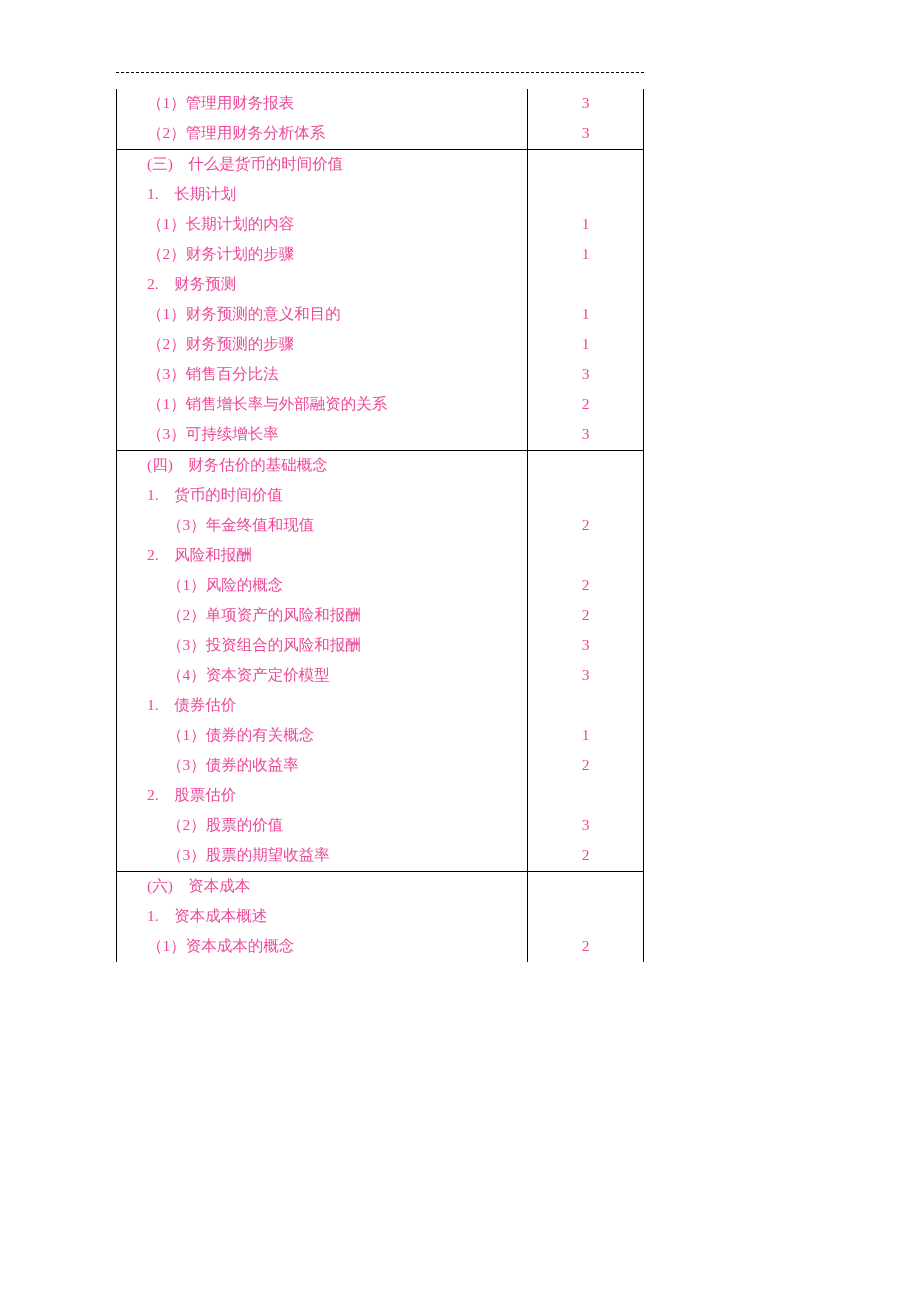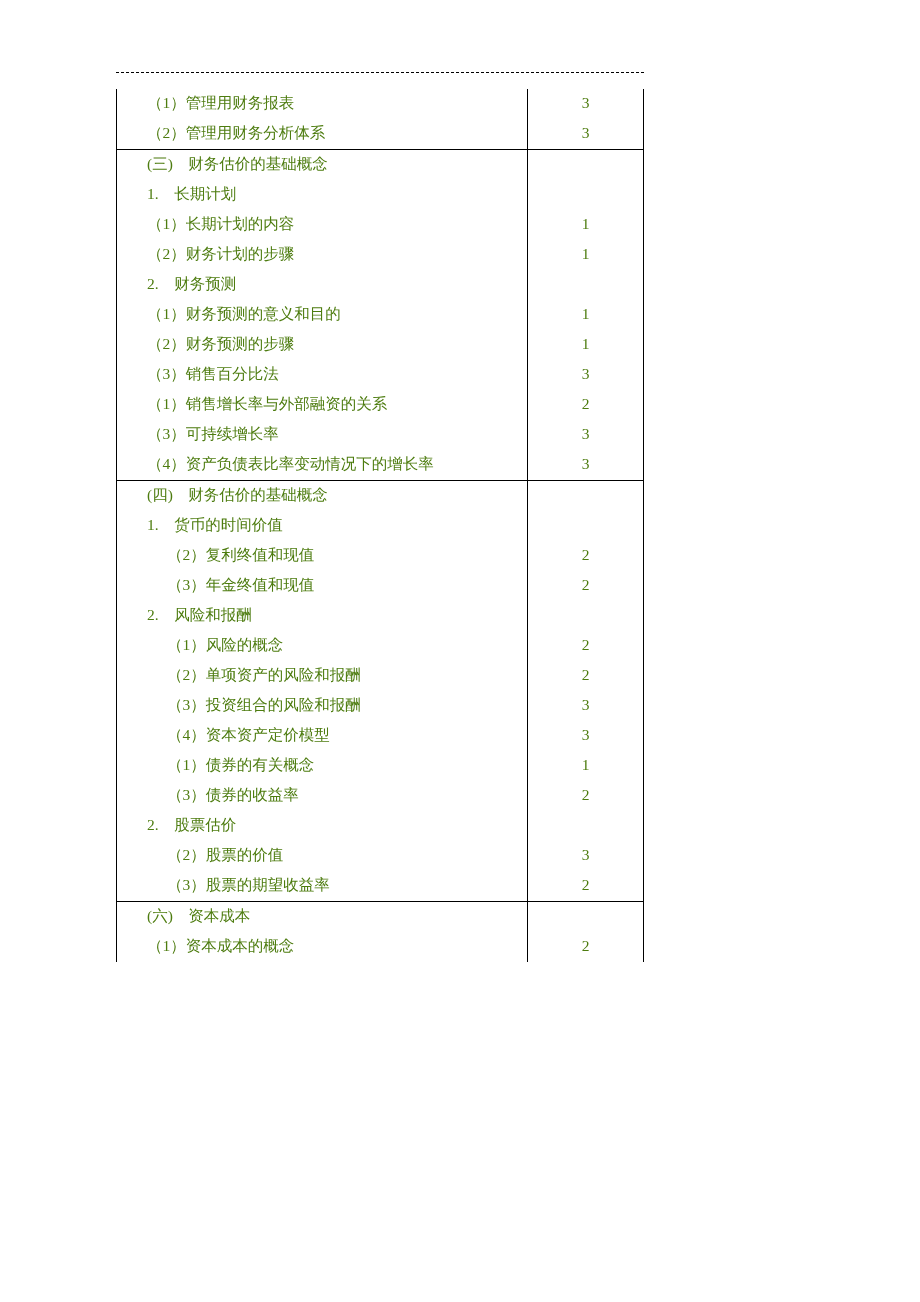--- a/index.html
+++ b/index.html
@@ -7,21 +7,21 @@
     padding: 0;
     background: #ffffff;
     width: 920px;
   }
   .page {
     width: 760px;
     box-sizing: border-box;
     padding: 72px 116px 0 116px;
     font-family: "SimSun", "Songti SC", "STSong", serif;
     font-size: 15.5px;
-    color: #4d7c0f;
+    color: #ec4899;
     line-height: 1;
   }
   .dashed-line {
     width: 100%;
     height: 0;
     border-top: 1.4px dashed #000;
     margin-bottom: 16px;
   }
   table.outline {
     border-collapse: collapse;
@@ -78,21 +78,21 @@
         <tr>
           <td class="left-cell">
             <div class="row-inner">（2）管理用财务分析体系</div>
           </td>
           <td class="right-cell">
             <div class="right-inner">3</div>
           </td>
         </tr>
         <tr class="section-sep">
           <td class="left-cell">
-            <div class="row-inner">(三)　财务估价的基础概念</div>
+            <div class="row-inner">(三)　什么是货币的时间价值</div>
           </td>
           <td class="right-cell">
             <div class="right-inner"></div>
           </td>
         </tr>
         <tr>
           <td class="left-cell">
             <div class="row-inner">1.　长期计划</div>
           </td>
           <td class="right-cell">
@@ -156,54 +156,38 @@
           </td>
         </tr>
         <tr>
           <td class="left-cell">
             <div class="row-inner">（3）可持续增长率</div>
           </td>
           <td class="right-cell">
             <div class="right-inner">3</div>
           </td>
         </tr>
-        <tr>
-          <td class="left-cell">
-            <div class="row-inner">（4）资产负债表比率变动情况下的增长率</div>
-          </td>
-          <td class="right-cell">
-            <div class="right-inner">3</div>
-          </td>
-        </tr>
         <tr class="section-sep">
           <td class="left-cell">
             <div class="row-inner">(四)　财务估价的基础概念</div>
           </td>
           <td class="right-cell">
             <div class="right-inner"></div>
           </td>
         </tr>
         <tr>
           <td class="left-cell">
             <div class="row-inner">1.　货币的时间价值</div>
           </td>
           <td class="right-cell">
             <div class="right-inner"></div>
           </td>
         </tr>
         <tr>
           <td class="left-cell">
-            <div class="row-inner indent-b">（2）复利终值和现值</div>
-          </td>
-          <td class="right-cell">
-            <div class="right-inner">2</div>
-          </td>
-        </tr>
-        <tr>
-          <td class="left-cell">
             <div class="row-inner indent-b">（3）年金终值和现值</div>
           </td>
           <td class="right-cell">
             <div class="right-inner">2</div>
           </td>
         </tr>
         <tr>
           <td class="left-cell">
             <div class="row-inner">2.　风险和报酬</div>
           </td>
@@ -238,20 +222,28 @@
         <tr>
           <td class="left-cell">
             <div class="row-inner indent-b">（4）资本资产定价模型</div>
           </td>
           <td class="right-cell">
             <div class="right-inner">3</div>
           </td>
         </tr>
         <tr>
           <td class="left-cell">
+            <div class="row-inner">1.　债券估价</div>
+          </td>
+          <td class="right-cell">
+            <div class="right-inner"></div>
+          </td>
+        </tr>
+        <tr>
+          <td class="left-cell">
             <div class="row-inner indent-b">（1）债券的有关概念</div>
           </td>
           <td class="right-cell">
             <div class="right-inner">1</div>
           </td>
         </tr>
         <tr>
           <td class="left-cell">
             <div class="row-inner indent-b">（3）债券的收益率</div>
           </td>
@@ -279,20 +271,28 @@
           <td class="left-cell">
             <div class="row-inner indent-b">（3）股票的期望收益率</div>
           </td>
           <td class="right-cell">
             <div class="right-inner">2</div>
           </td>
         </tr>
         <tr class="section-sep">
           <td class="left-cell">
             <div class="row-inner">(六)　资本成本</div>
+          </td>
+          <td class="right-cell">
+            <div class="right-inner"></div>
+          </td>
+        </tr>
+        <tr>
+          <td class="left-cell">
+            <div class="row-inner">1.　资本成本概述</div>
           </td>
           <td class="right-cell">
             <div class="right-inner"></div>
           </td>
         </tr>
         <tr>
           <td class="left-cell">
             <div class="row-inner">（1）资本成本的概念</div>
           </td>
           <td class="right-cell">

